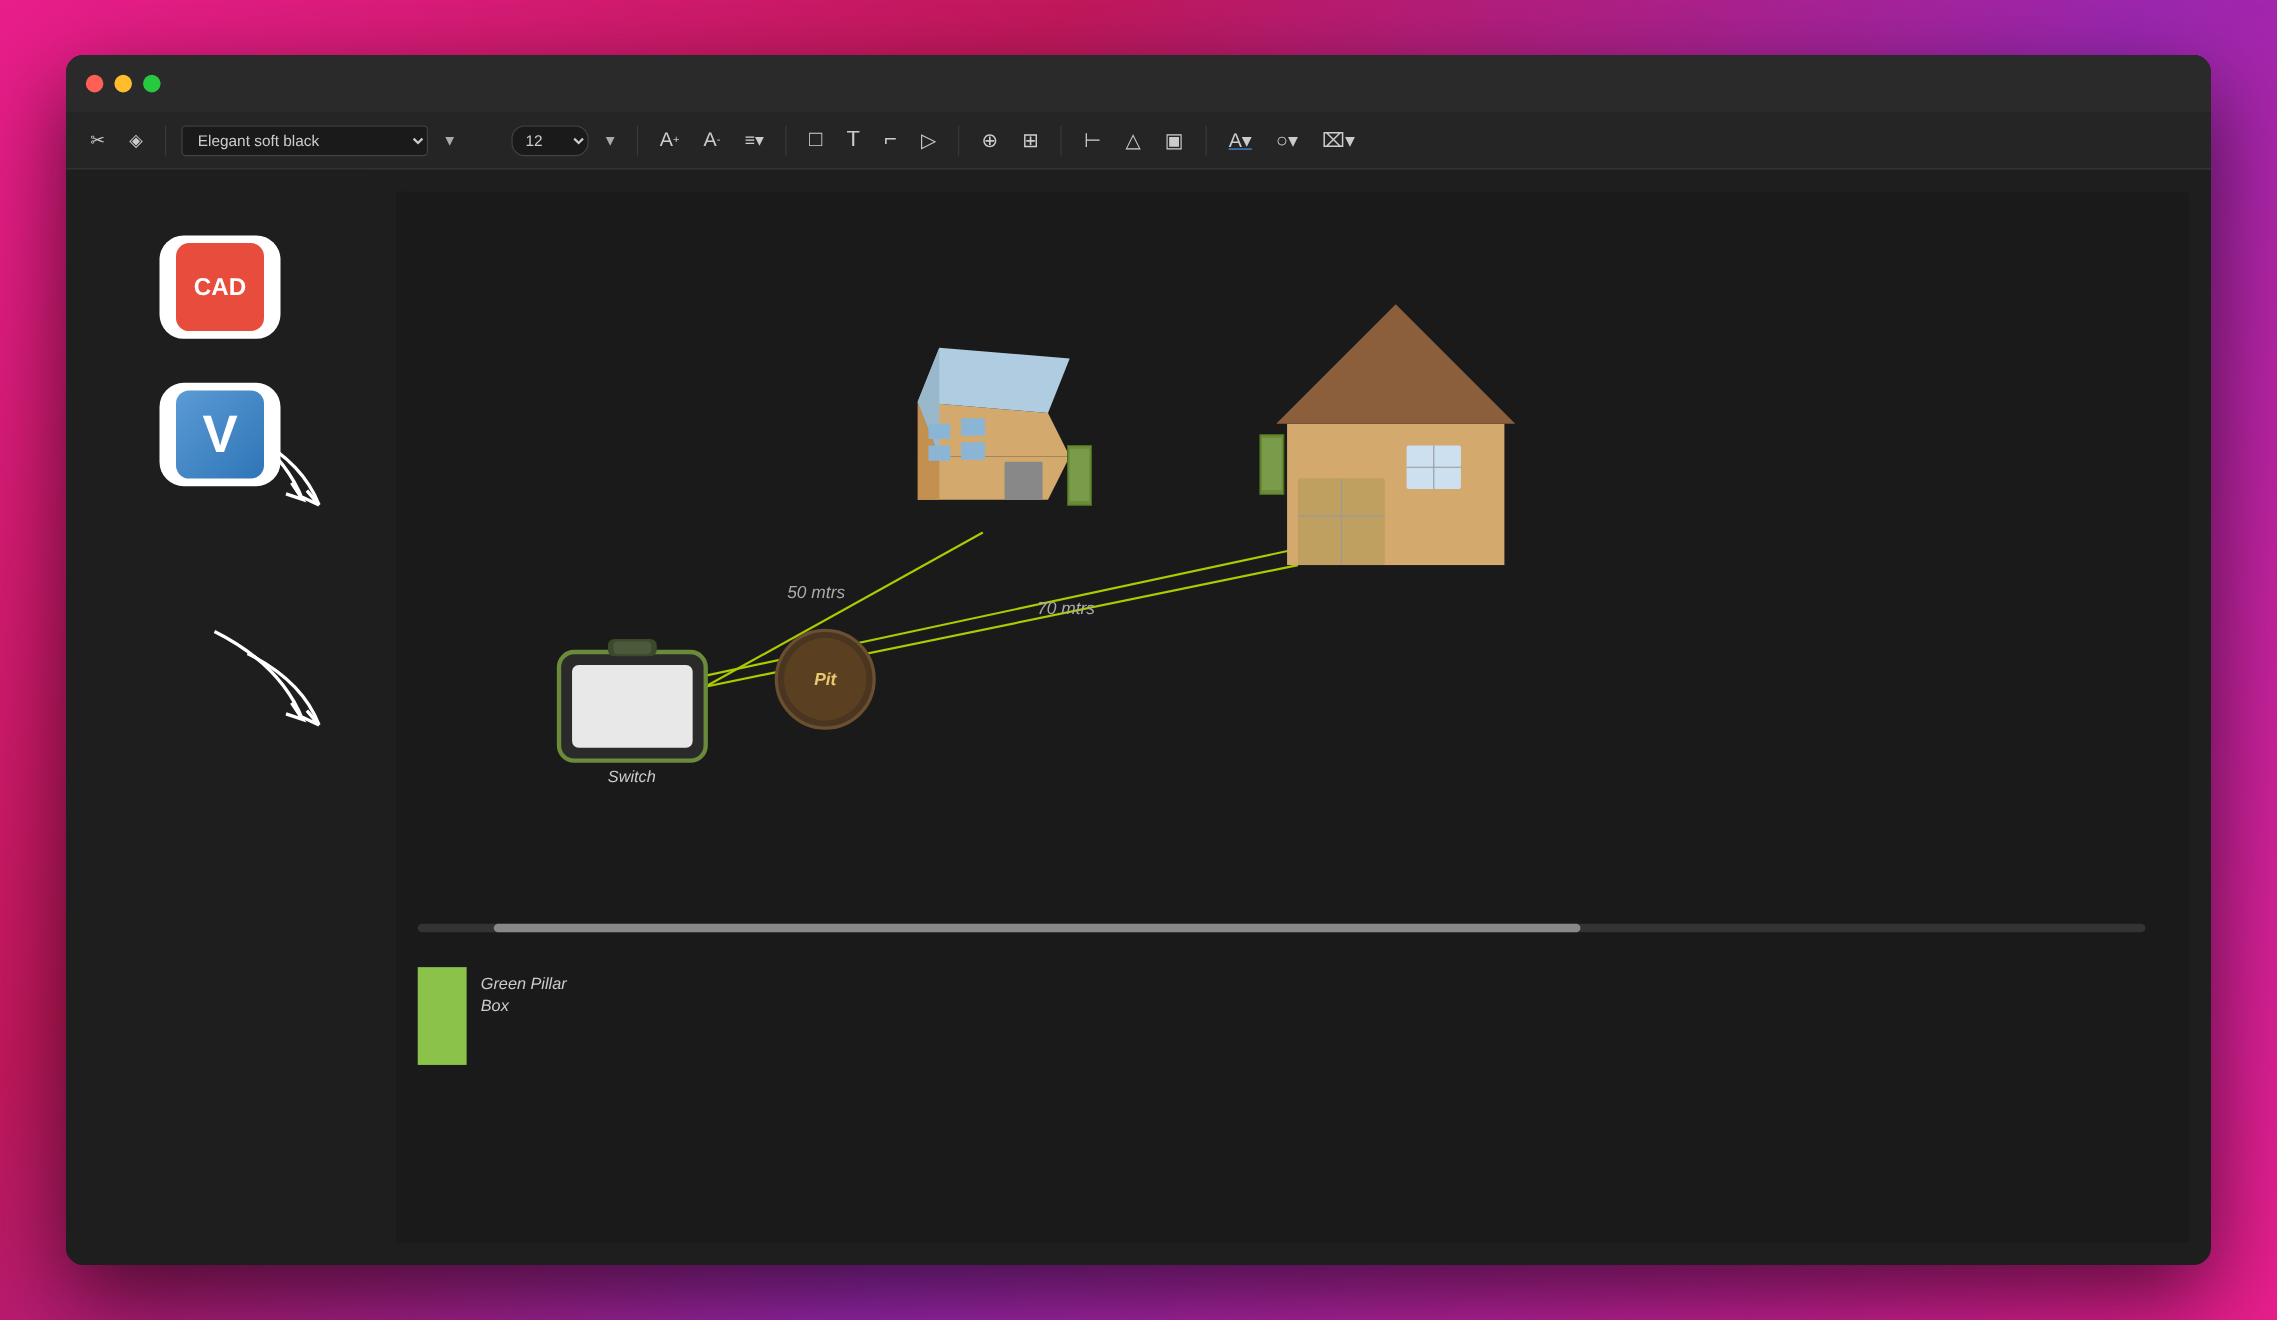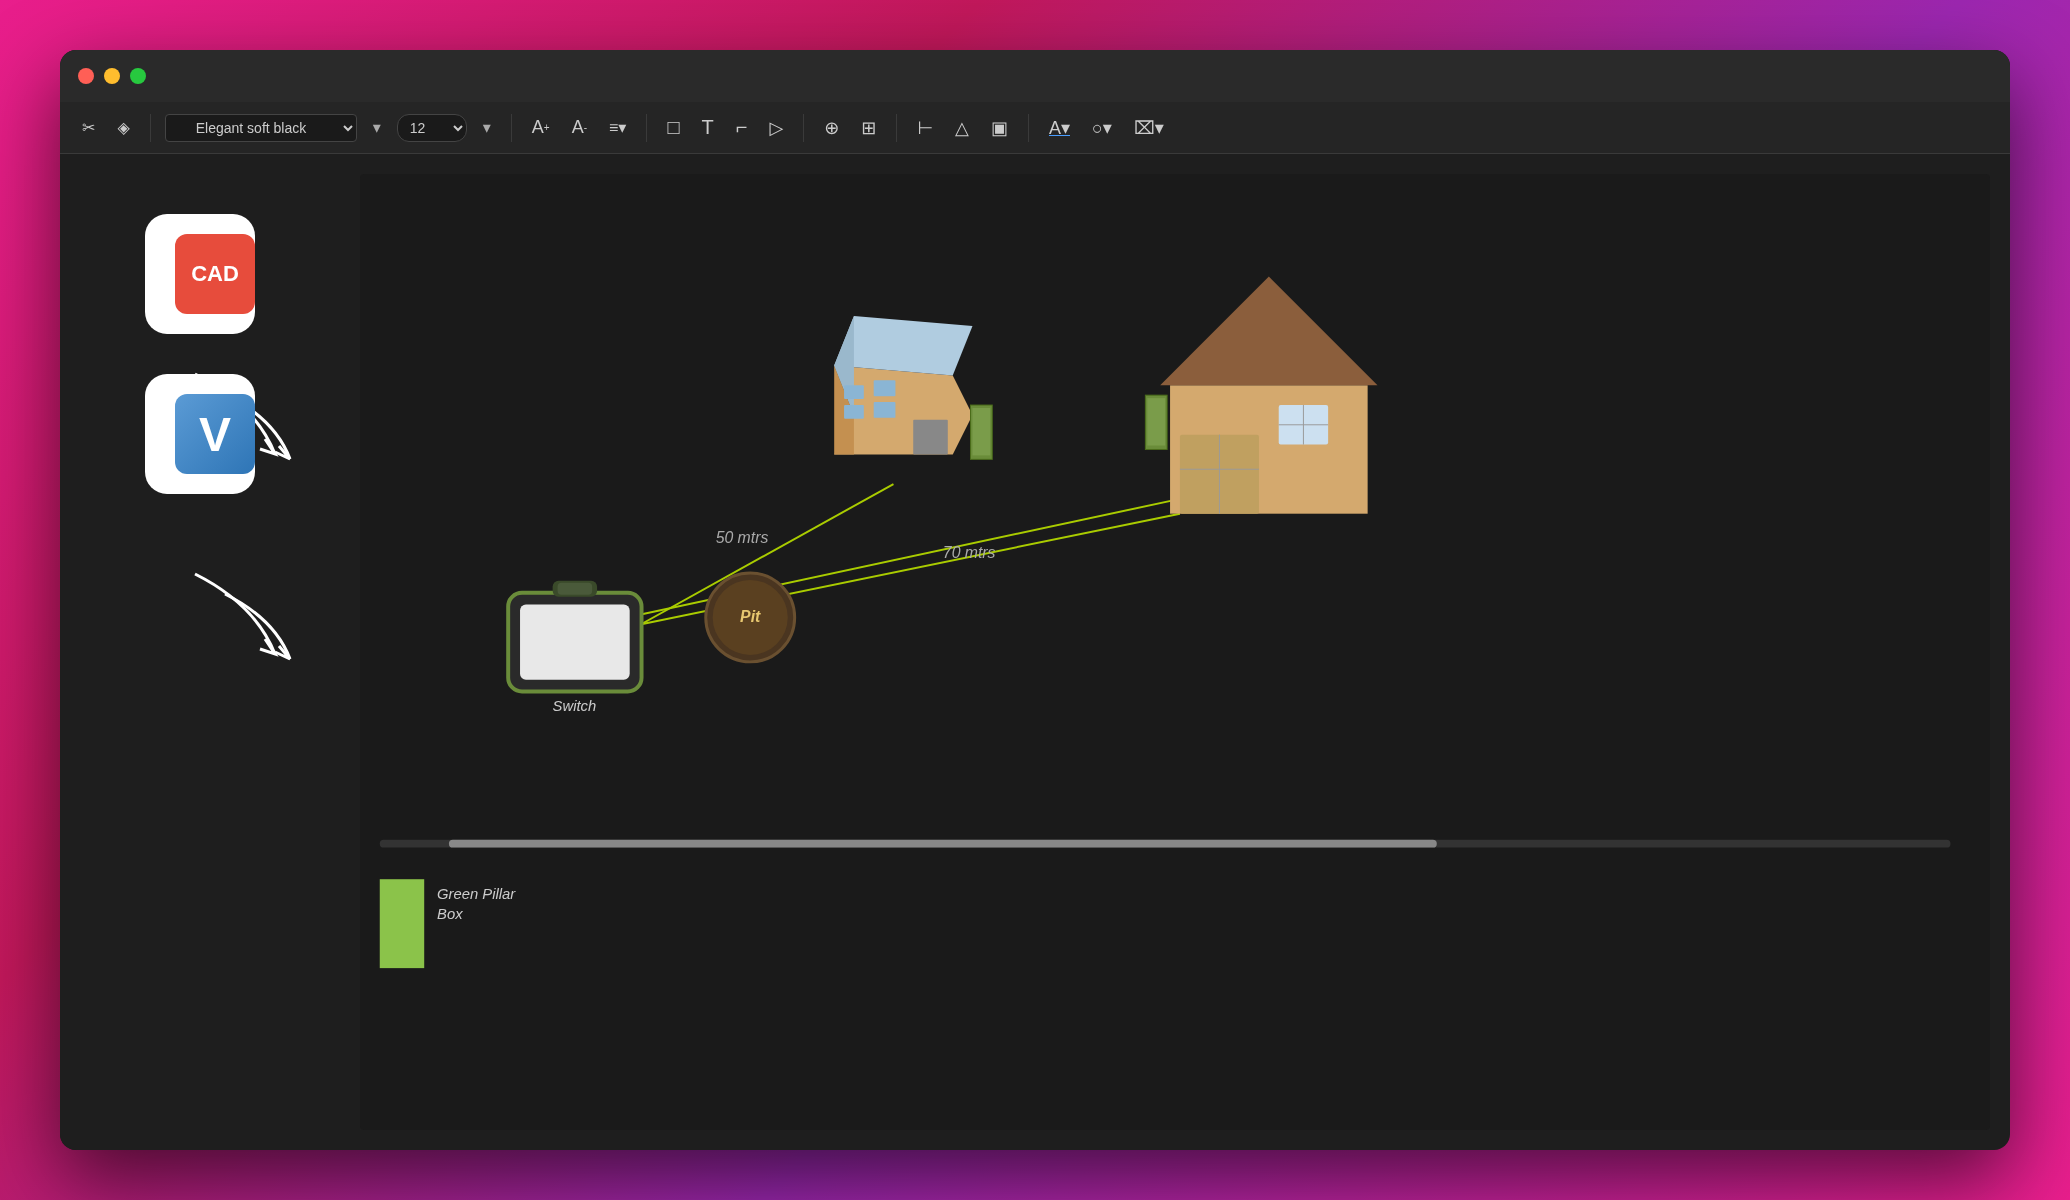--- a/index.html
+++ b/index.html
@@ -77,36 +77,37 @@
       width: 1px;
       height: 28px;
       background: #3a3a3a;
       margin: 0 4px;
     }
 
     .font-select {
       background: #1a1a1a;
       border: 1px solid #444;
       color: #ccc;
-      padding: 4px 26px;
+      padding: 4px 10px;
       border-radius: 4px;
       font-size: 14px;
-      width: 192px;
+      width: 224px;
       cursor: pointer;
     }
 
     .size-select {
       background: #1a1a1a;
       border: 1px solid #444;
       color: #ccc;
       padding: 4px 8px;
       border-radius: 12px;
       font-size: 14px;
       width: 70px;
       cursor: pointer;
+      margin-left: 36px;
     }
 
     .content-area {
       display: flex;
       flex: 1;
       position: relative;
       overflow: hidden;
     }
 
     .left-sidebar {
@@ -116,25 +117,25 @@
       flex-direction: column;
       align-items: center;
       padding-top: 60px;
       gap: 40px;
       position: relative;
       flex-shrink: 0;
     }
 
     .app-icon {
       width: 110px;
-      height: 120px;
+      height: 94px;
       border-radius: 22px;
       display: flex;
       align-items: center;
-      justify-content: flex-end;
+      justify-content: center;
       cursor: pointer;
       position: relative;
     }
 
     .app-icon.cad {
       background: white;
     }
 
     .app-icon.visio {
       background: white;

